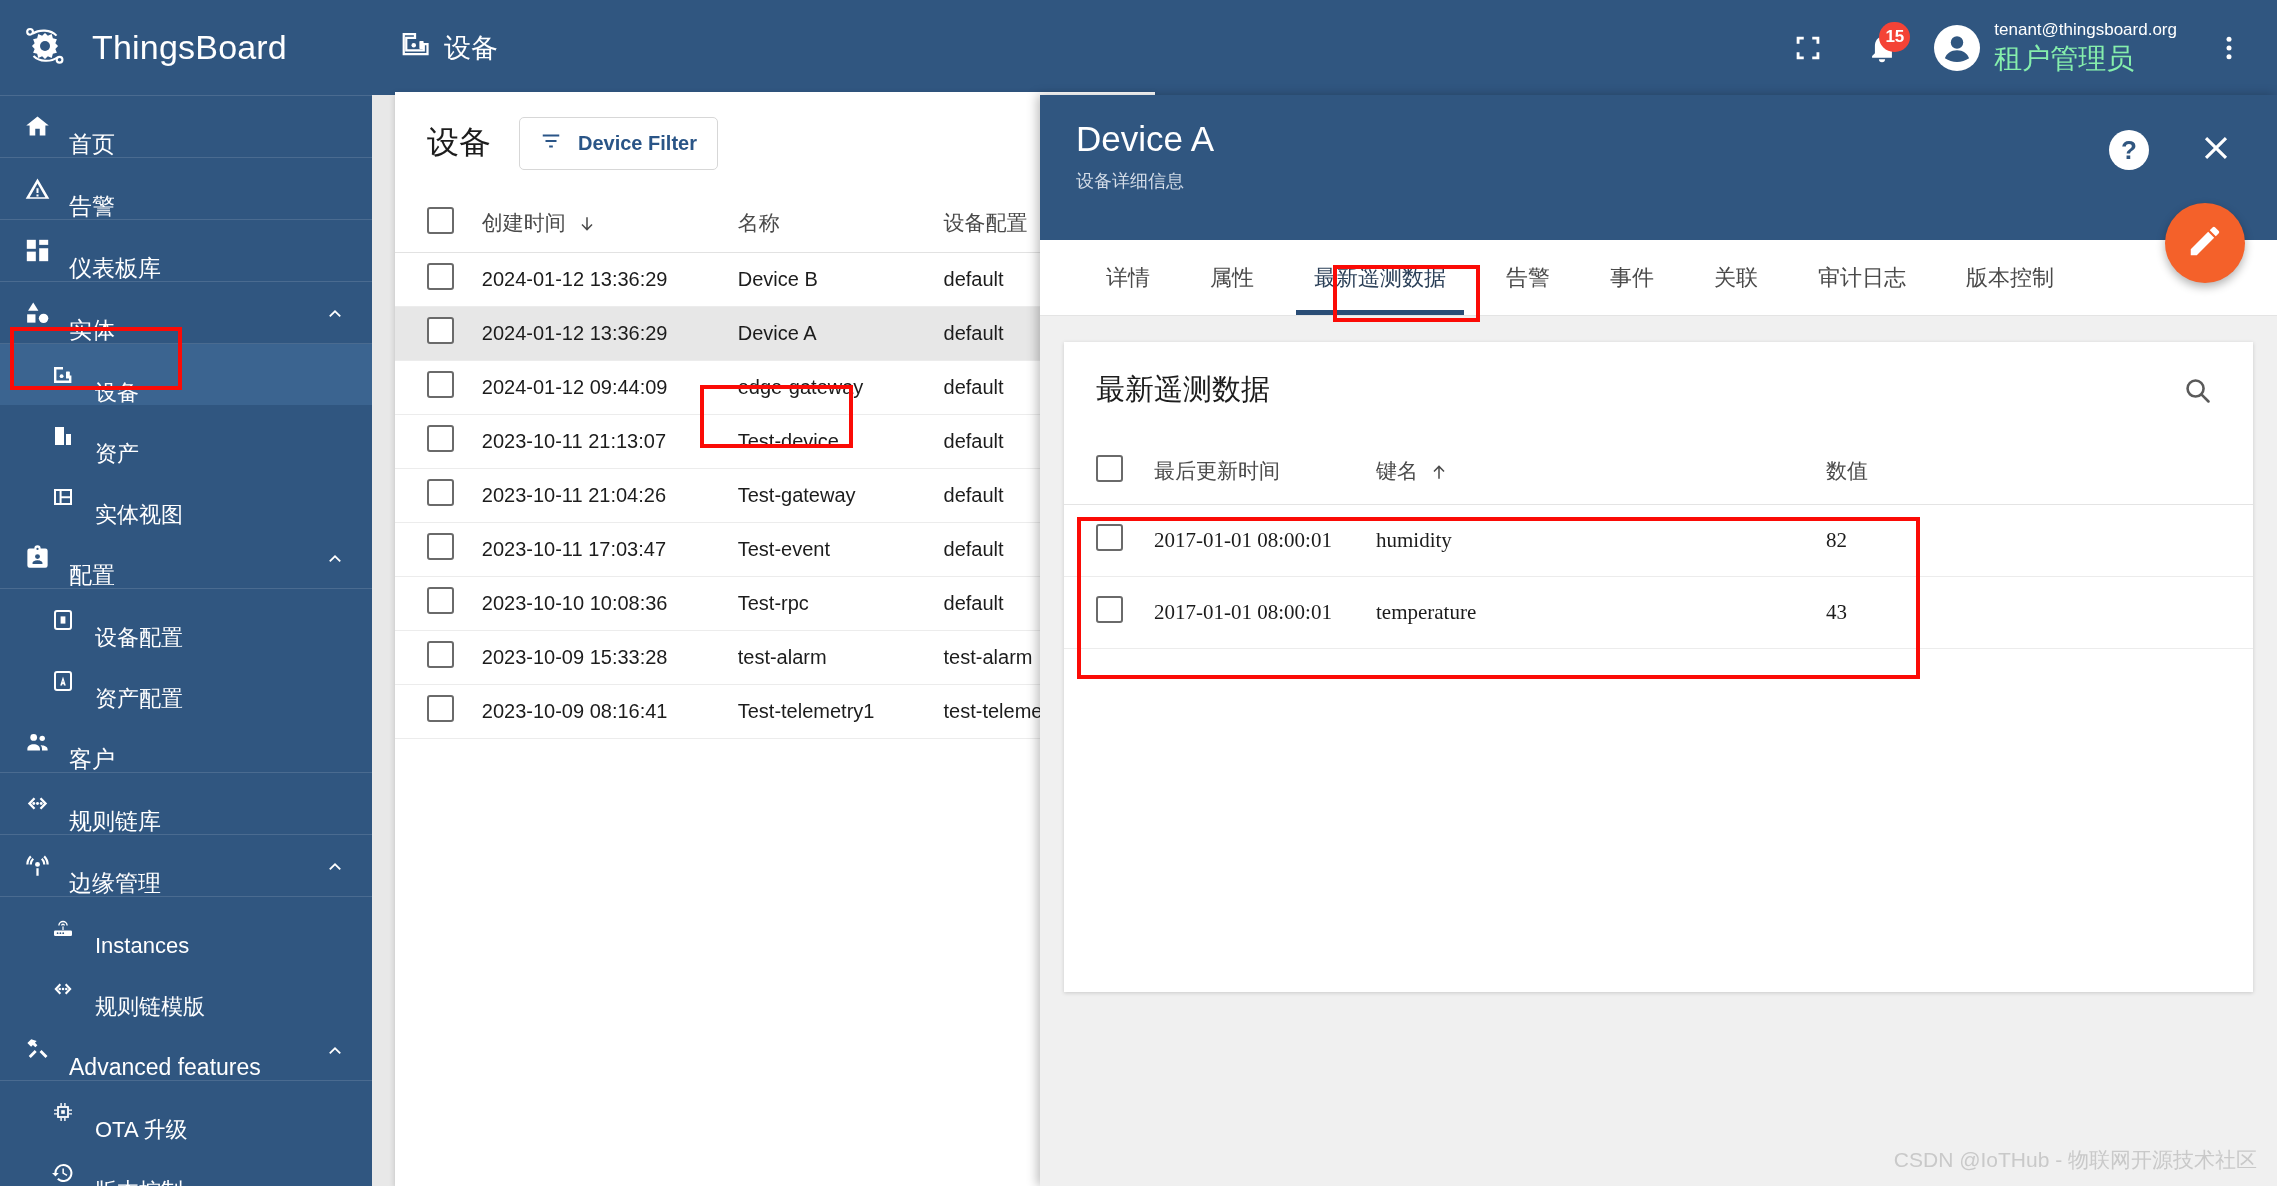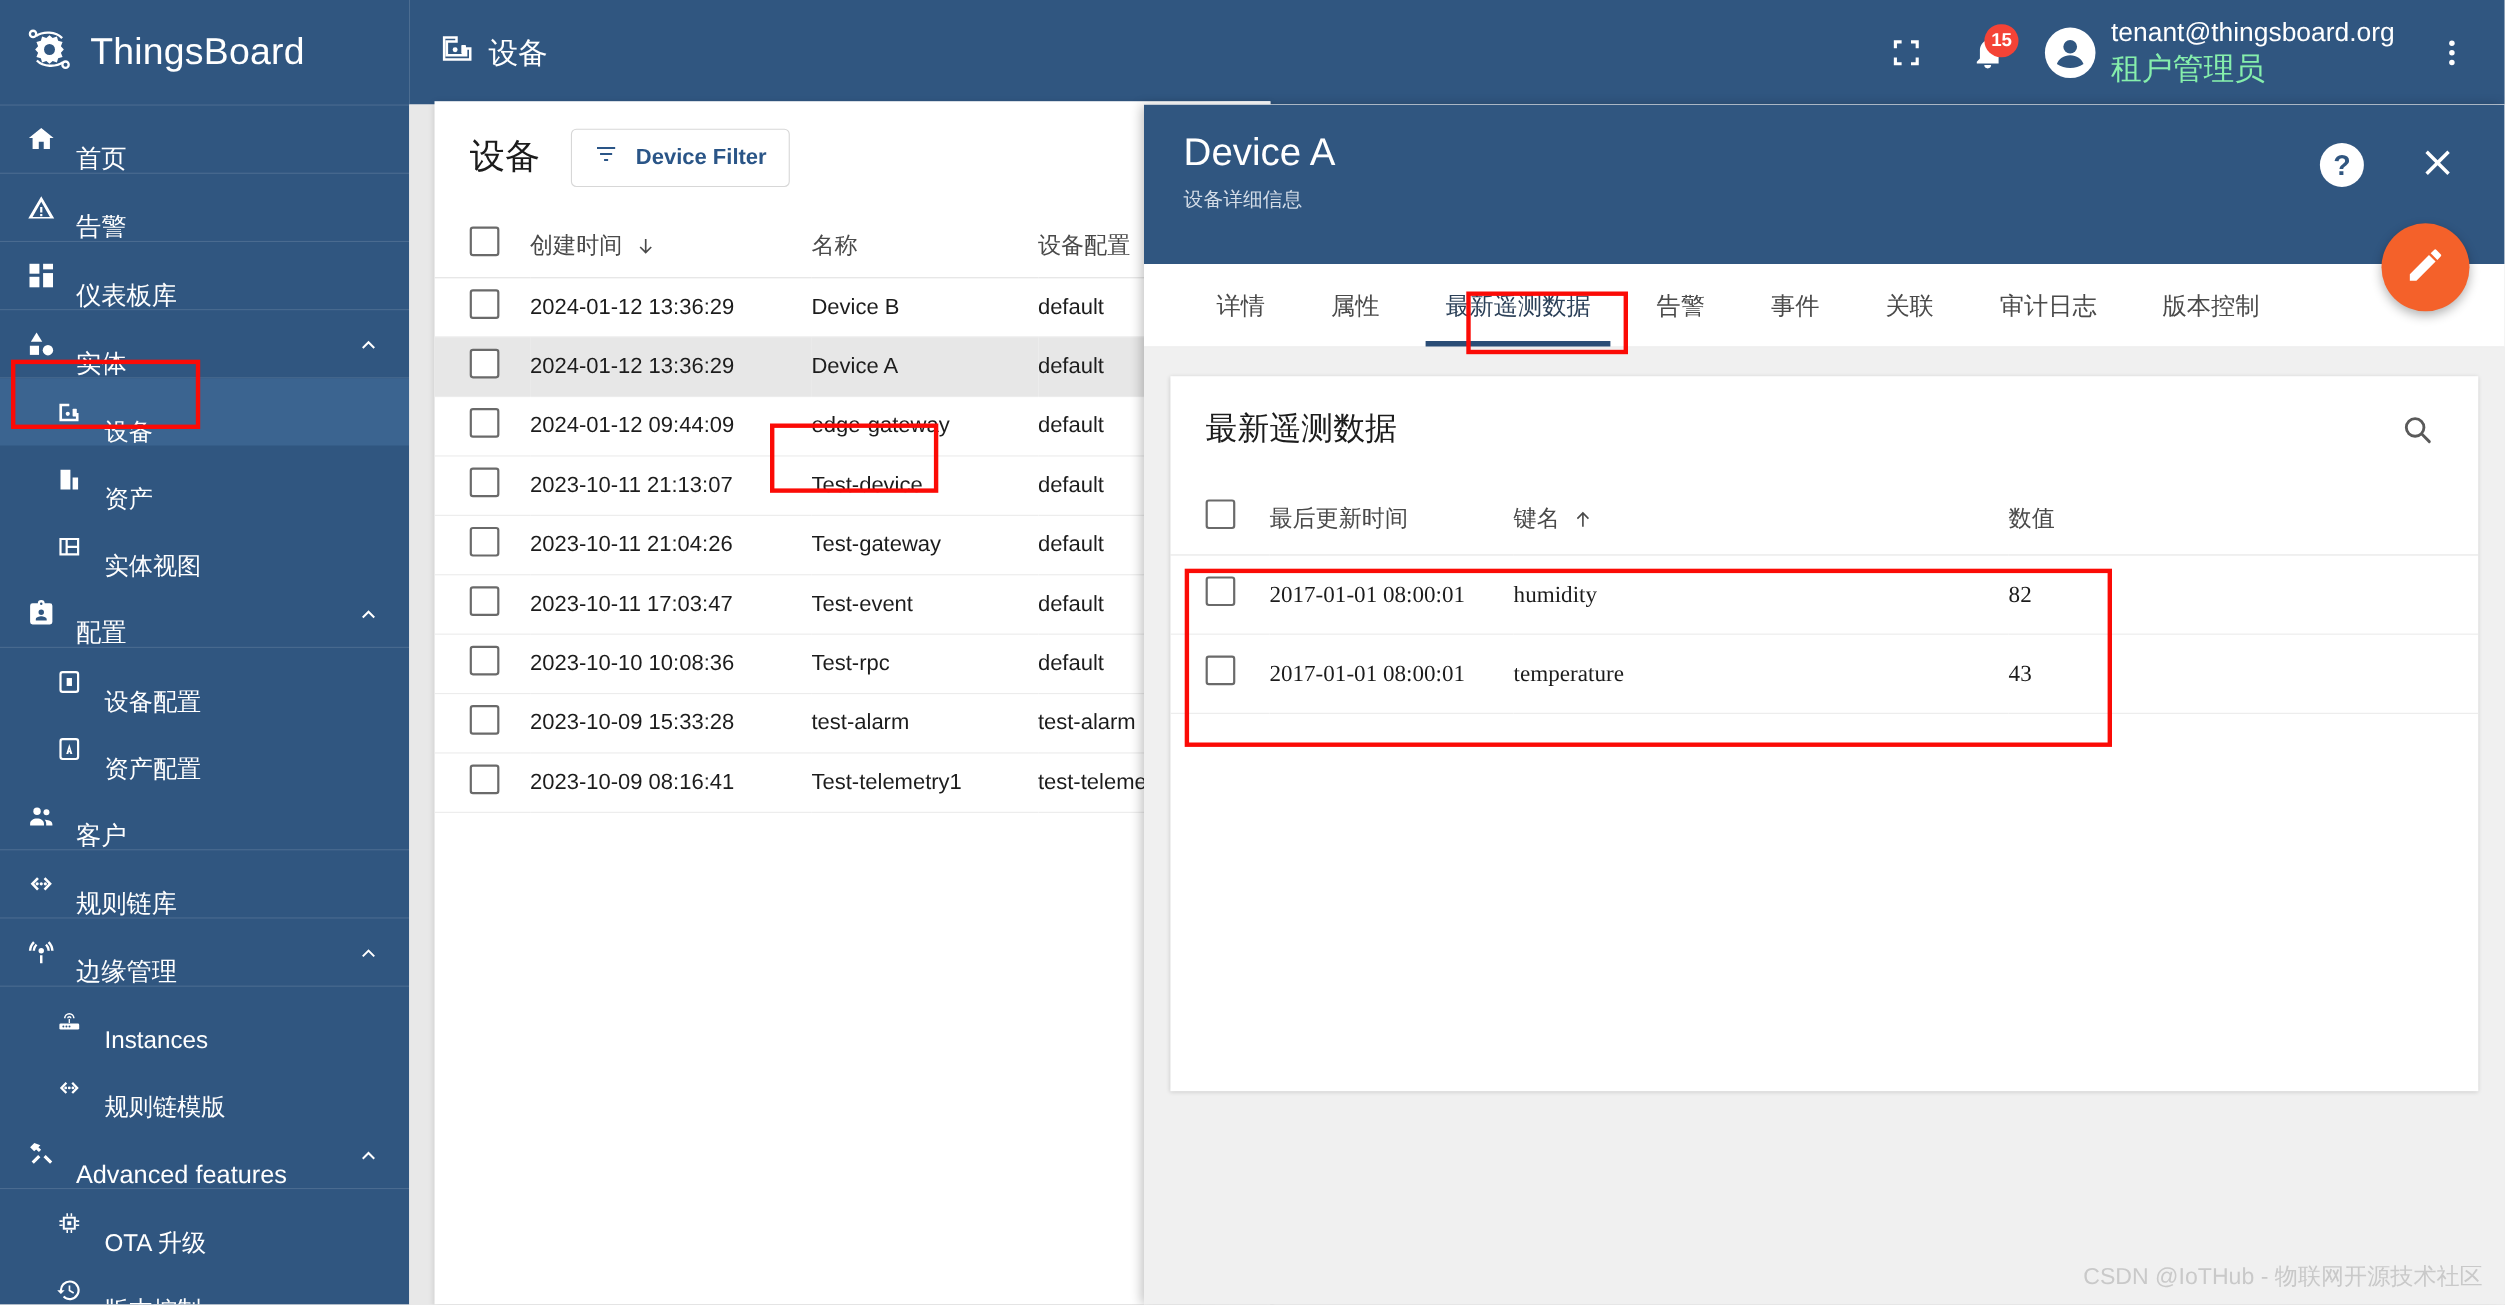--- a/index.html
+++ b/index.html
@@ -15,21 +15,21 @@
   
   #sidebar {
     position: absolute; left: 0; top: 0;
     width: 372px; height: 1186px;
     background: #305680;
     color: #ffffff;
     overflow: hidden;
   }
   #logo-area {
     height: 95px; display: flex; align-items: center;
-    padding-left: 22px; gap: 14px;
+    padding-left: 22px; gap: 24px;
   }
   #logo-text { font-size: 34px; font-weight: 400; letter-spacing: .2px; color:#fff; }
   .nav-sep { height: 1px; background: rgba(255,255,255,.13); }
   .nav-item {
     height: 61px; display: flex; align-items: center;
     padding-left: 22px; gap: 17px; cursor: pointer;
     font-size: 23px; color: #ffffff; position: relative;
   }
   .nav-item.sub { padding-left: 48px; font-size: 22px; }
   .nav-item .ico { width: 30px; height: 30px; flex: none; display:flex; align-items:center; justify-content:center; }
@@ -64,21 +64,21 @@
   #notif-badge {
     position: absolute; top: -4px; right: -6px;
     min-width: 30px; height: 30px; border-radius: 15px;
     background: #f44336; color: #fff; font-size: 17px; font-weight: 700;
     display: flex; align-items: center; justify-content: center; padding: 0 6px;
   }
   #user-block { display:flex; align-items:center; gap: 14px; cursor:pointer; }
   #avatar { width: 46px; height: 46px; border-radius: 50%; background:#fff; display:flex; align-items:center; justify-content:center; }
   #avatar svg { width: 44px; height: 44px; fill: #305680; }
   #user-text { display:flex; flex-direction: column; line-height: 1.25; }
-  #user-email { font-size: 24px; color: #ffffff; }
+  #user-email { font-size: 17px; color: #ffffff; }
   #user-role { font-size: 28px; color: #86efac; }
 
   
   #content-bg {
     position: absolute; left: 372px; top: 95px;
     width: 1905px; height: 1091px; background: #e8e8e8;
   }
 
   
   #device-card {

